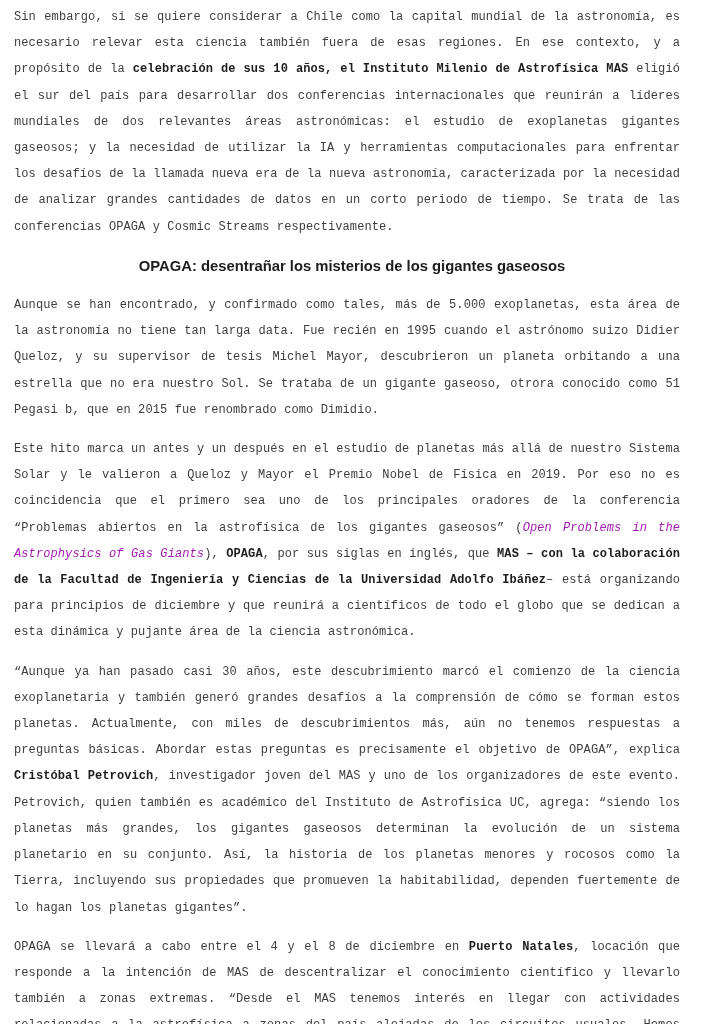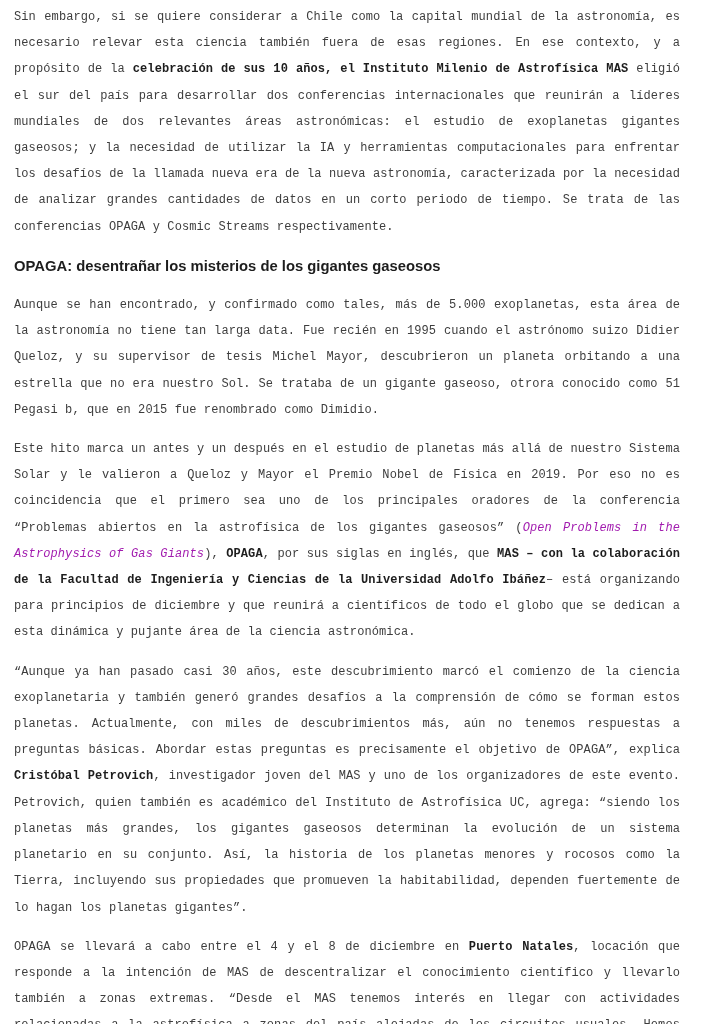--- a/index.html
+++ b/index.html
@@ -24,21 +24,21 @@
     color: #3d3d3d;
     letter-spacing: 0.1px;
     font-family: Liberation Mono, monospace;
   }
   .article-body h2.heading {
     font-size: 14.8px;
     line-height: 26.2px;
     font-weight: bold;
     color: #1d1d1d;
     margin: 0 0 13px 0;
-    text-align: left;
+    text-align: center;
   }
   .article-body strong {
     font-weight: bold;
     color: #1d1d1d;
   }
   .article-body em {
     font-style: italic;
     color: #a21caf;
   }
 </style>

